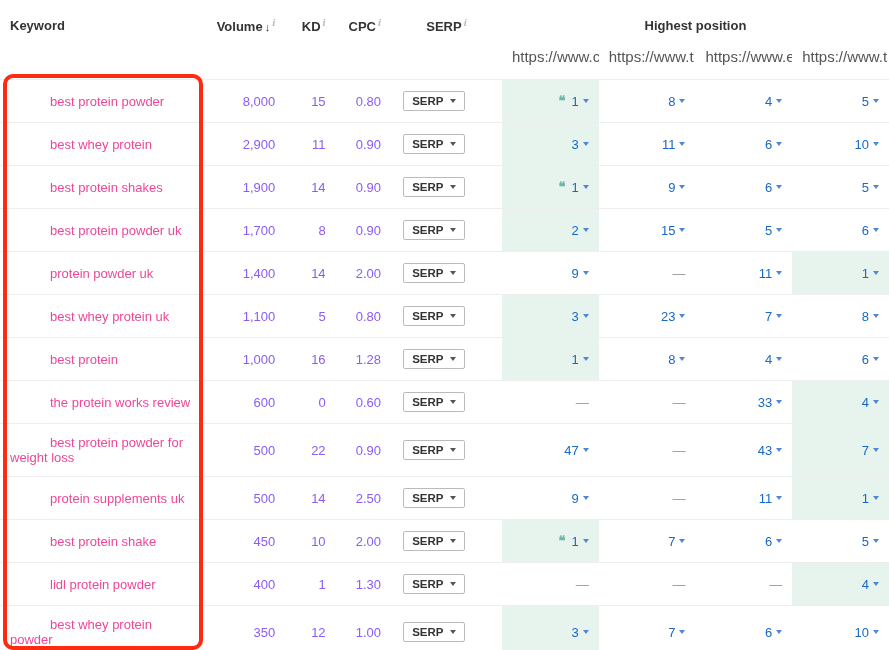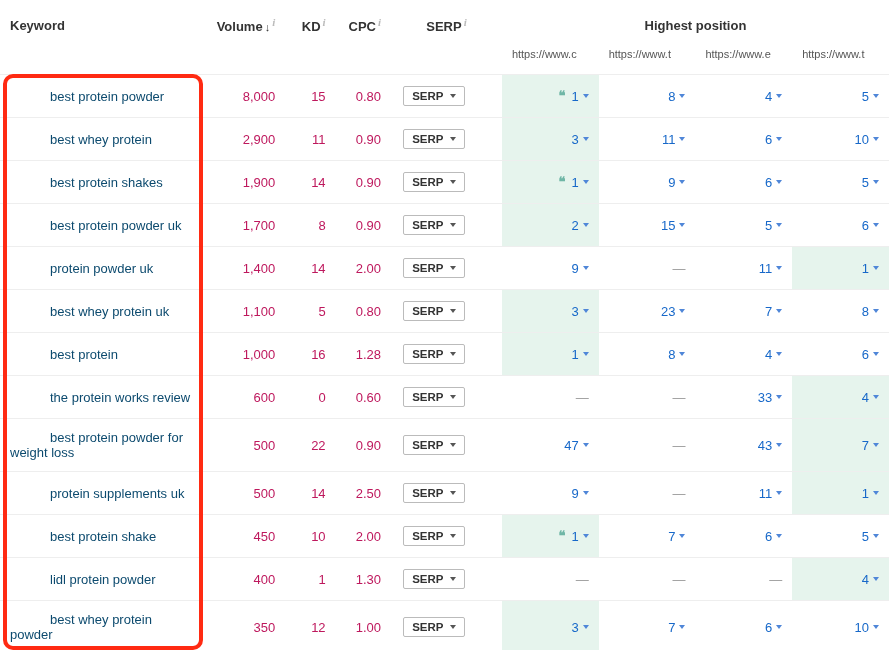--- a/index.html
+++ b/index.html
@@ -34,34 +34,34 @@
     vertical-align: super;
   }
   .sort-arrow {
     display: inline-block;
     font-size: 11px;
     margin-left: 2px;
     color: #333;
   }
   tr.subhead td {
     padding: 6px 10px 14px 10px;
-    font-size: 11px;
+    font-size: 15px;
     color: #555;
     vertical-align: top;
     overflow: hidden;
     white-space: nowrap;
   }
   tbody tr.row td {
     padding: 11px 10px;
     border-top: 1px solid #eee;
     vertical-align: middle;
     font-size: 13px;
   }
-  td.kw a { color: #0c4a6e; text-decoration: none; padding-left: 40px; }
-  td.num { text-align: right; color: #be185d; }
+  td.kw a { color: #ec4899; text-decoration: none; padding-left: 40px; }
+  td.num { text-align: right; color: #8b5cf6; }
   td.serp { text-align: center; }
   .serp-btn {
     display: inline-flex;
     align-items: center;
     gap: 6px;
     border: 1px solid #bbb;
     border-radius: 2px;
     padding: 3px 8px;
     font-size: 11.5px;
     font-weight: 700;

